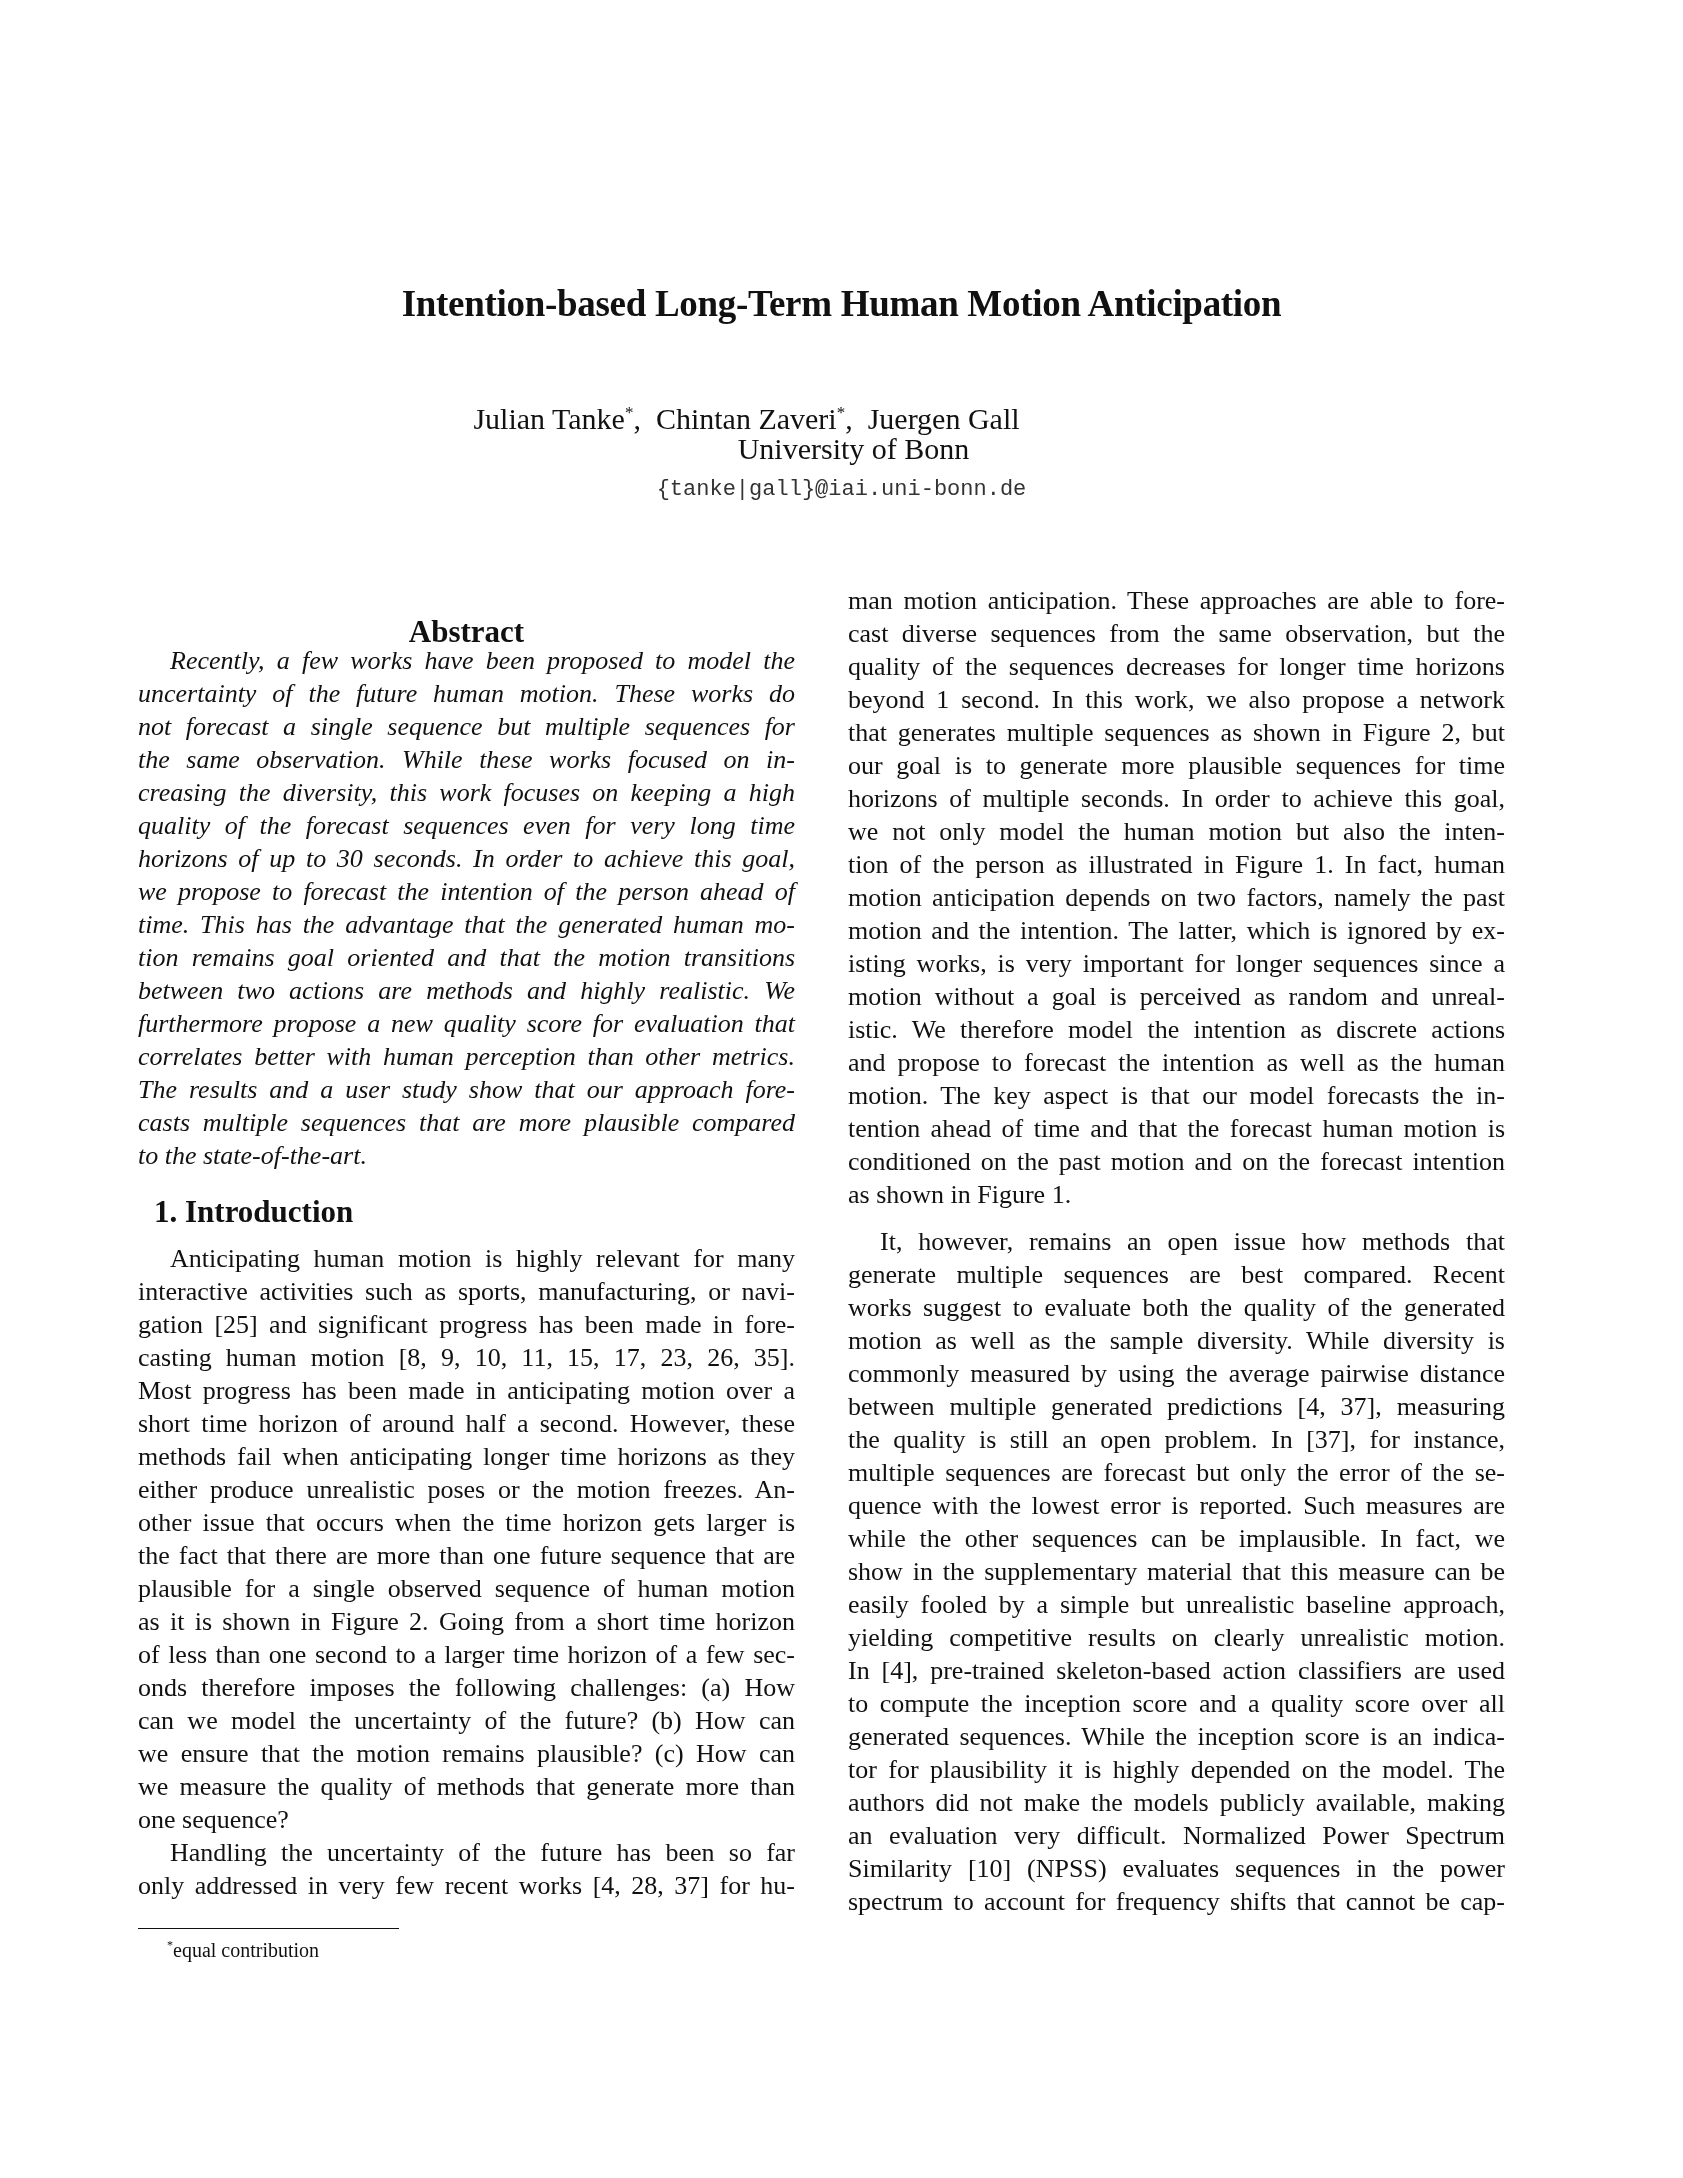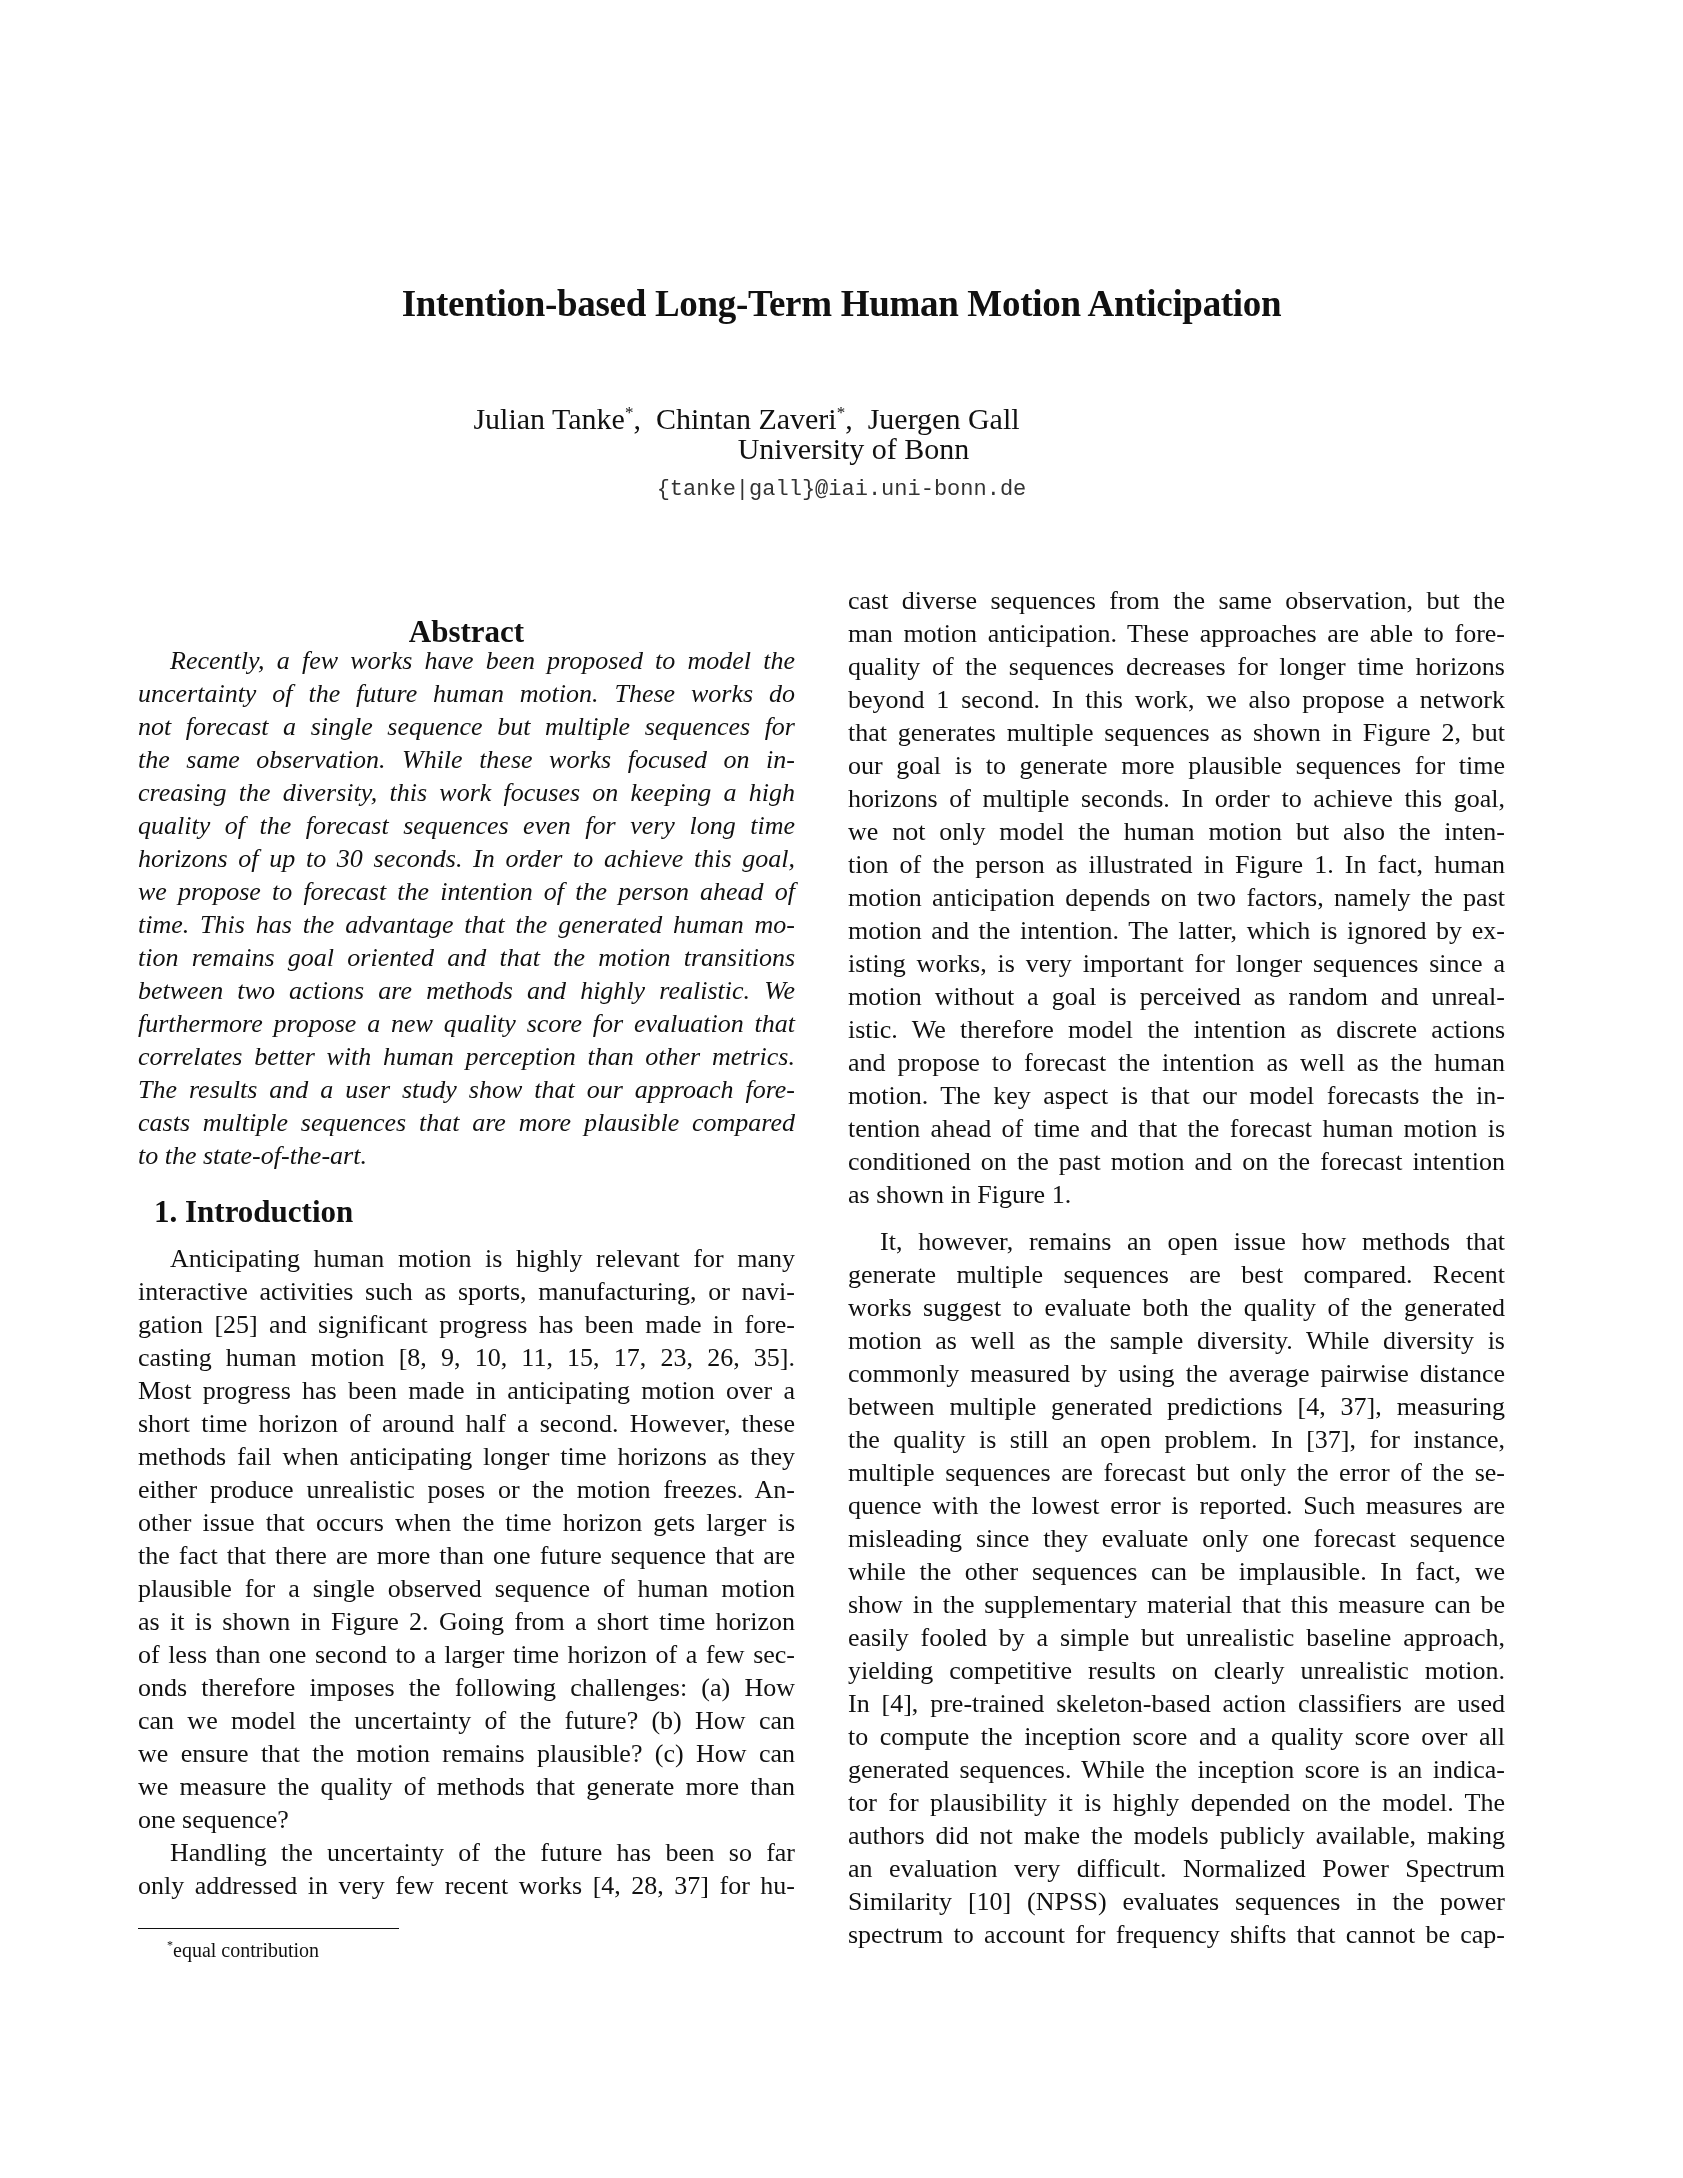--- a/index.html
+++ b/index.html
@@ -86,22 +86,22 @@
       <span class="line">we measure the quality of methods that generate more than</span>
       <span class="line last">one sequence?</span>
     </div>
     <div>
       <span class="line indent">Handling the uncertainty of the future has been so far</span>
       <span class="line">only addressed in very few recent works [4, 28, 37] for hu-</span>
     </div>
   </div>
 
 <div class="col col-right" style="top: 584px;" id="intro-right-1">
+    <span class="line">man motion anticipation. These approaches are able to fore-</span>
     <span class="line">cast diverse sequences from the same observation, but the</span>
-    <span class="line">man motion anticipation. These approaches are able to fore-</span>
     <span class="line">quality of the sequences decreases for longer time horizons</span>
     <span class="line">beyond 1 second.  In this work, we also propose a network</span>
     <span class="line">that generates multiple sequences as shown in Figure 2, but</span>
     <span class="line">our goal is to generate more plausible sequences for time</span>
     <span class="line">horizons of multiple seconds. In order to achieve this goal,</span>
     <span class="line">we not only model the human motion but also the inten-</span>
     <span class="line">tion of the person as illustrated in Figure 1. In fact, human</span>
     <span class="line">motion anticipation depends on two factors, namely the past</span>
     <span class="line">motion and the intention. The latter, which is ignored by ex-</span>
     <span class="line">isting works, is very important for longer sequences since a</span>
@@ -116,21 +116,20 @@
 <div class="col col-right" style="top: 1225px;" id="intro-right-2">
     <span class="line indent">It, however, remains an open issue how methods that</span>
     <span class="line">generate multiple sequences are best compared.   Recent</span>
     <span class="line">works suggest to evaluate both the quality of the generated</span>
     <span class="line">motion as well as the sample diversity.  While diversity is</span>
     <span class="line">commonly measured by using the average pairwise distance</span>
     <span class="line">between multiple generated predictions [4, 37], measuring</span>
     <span class="line">the quality is still an open problem.  In [37], for instance,</span>
     <span class="line">multiple sequences are forecast but only the error of the se-</span>
     <span class="line">quence with the lowest error is reported. Such measures are</span>
-    <span class="line">misleading since they evaluate only one forecast sequence</span>
     <span class="line">while the other sequences can be implausible.  In fact, we</span>
     <span class="line">show in the supplementary material that this measure can be</span>
     <span class="line">easily fooled by a simple but unrealistic baseline approach,</span>
     <span class="line">yielding competitive results on clearly unrealistic motion.</span>
     <span class="line">In [4], pre-trained skeleton-based action classifiers are used</span>
     <span class="line">to compute the inception score and a quality score over all</span>
     <span class="line">generated sequences. While the inception score is an indica-</span>
     <span class="line">tor for plausibility it is highly depended on the model. The</span>
     <span class="line">authors did not make the models publicly available, making</span>
     <span class="line">an evaluation very difficult.  Normalized Power Spectrum</span>

